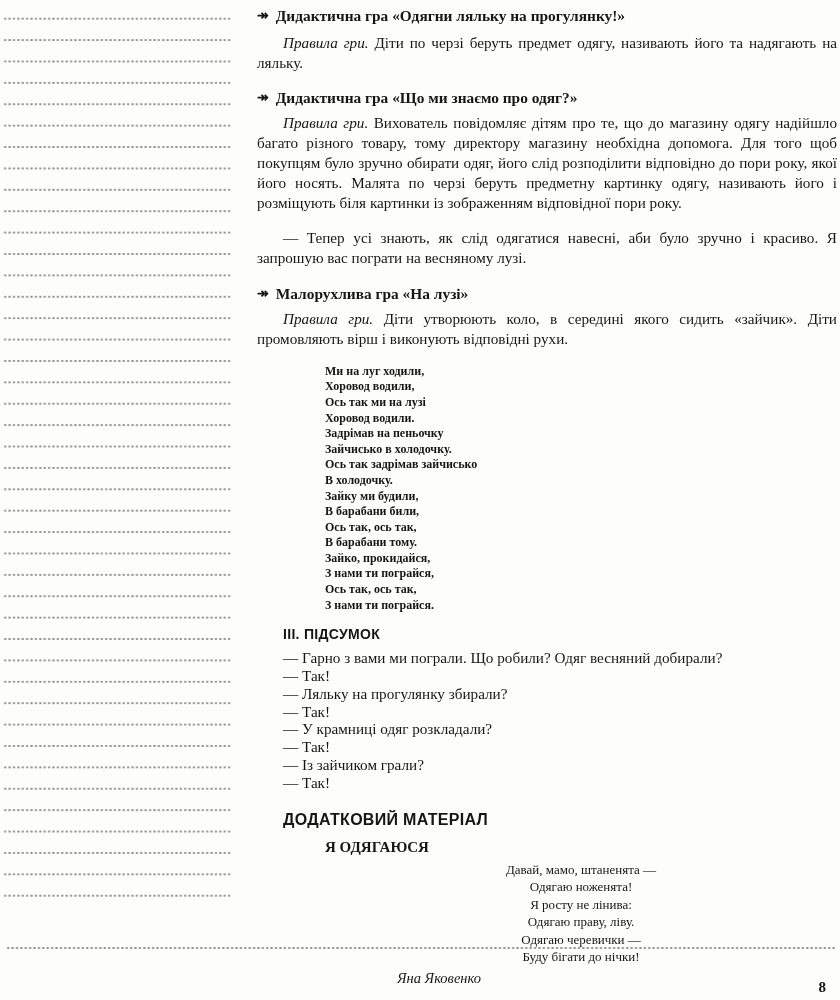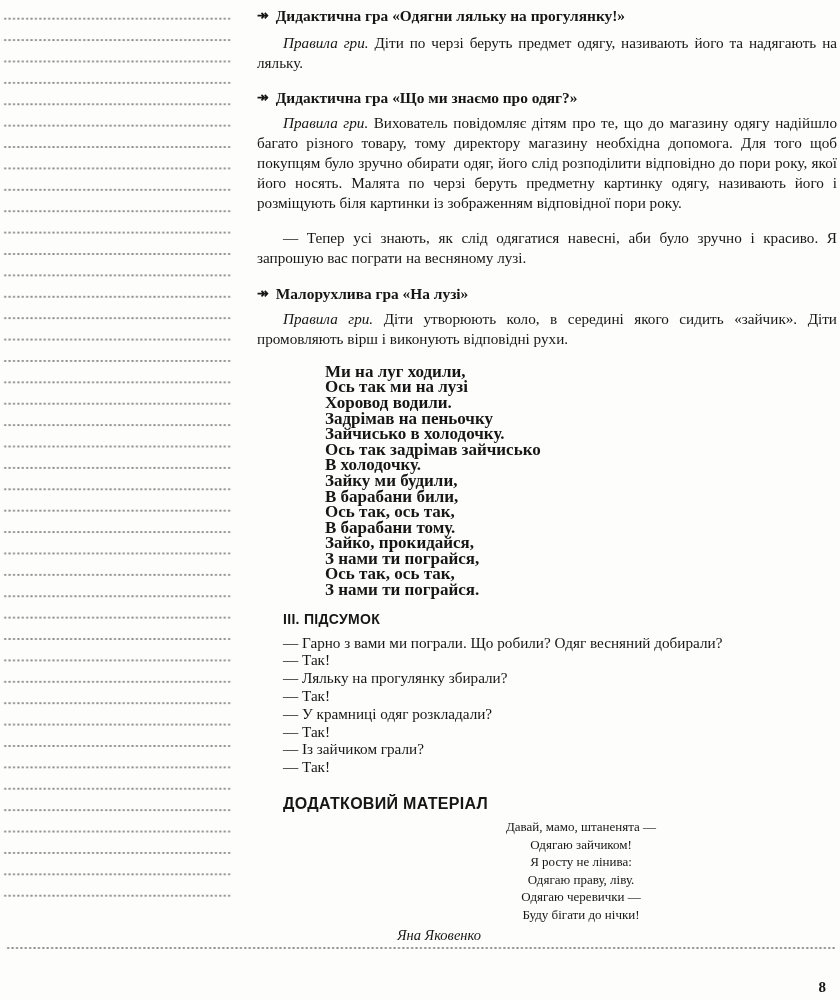--- a/index.html
+++ b/index.html
@@ -22,21 +22,21 @@
   }
 
   .content{
     position:absolute;left:257px;top:0;width:580px;
     font-size:15.2px;line-height:20px;text-align:justify;
   }
   .game-title{font-weight:bold;font-size:15.4px;text-align:left;}
   .marker{display:inline-block;margin-right:7px;font-size:14px;transform:translateY(-1px);}
   .para{text-indent:26px;}
   .rules-label{font-style:italic;}
-  .poem{margin-left:68px;text-align:left;font-weight:bold;font-size:17px;line-height:15.6px;}
+  .poem{margin-left:68px;text-align:left;font-weight:bold;font-size:12px;line-height:15.6px;}
   .section-heading{
     font-family:"Liberation Sans","DejaVu Sans",sans-serif;
     font-weight:bold;font-size:14px;letter-spacing:.3px;
     margin-left:26px;text-align:left;
   }
   .heading-additional{font-size:16px;}
   .summary-lines{text-align:left;}
   .dialogue-line{text-indent:26px;line-height:17.8px;}
   .poem2-title{margin-left:68px;font-weight:bold;font-size:15px;text-align:left;}
   .poem2{margin-left:68px;text-align:center;font-size:13px;line-height:17.5px;}
@@ -73,20 +73,21 @@
 
     <div class="game-title" id="g2-title"><span class="marker">↠</span><span>Дидактична гра «Що ми знаємо про одяг?»</span></div>
     <p class="para" id="g2-rules"><span class="rules-label">Правила гри.</span><span> Вихователь повідомляє дітям про те, що до магазину одягу надійшло багато різного товару, тому директору магазину необхідна допомога. Для того щоб покупцям було зручно обирати одяг, його слід розподілити відповідно до пори року, якої його носять. Малята по черзі беруть предметну картинку одягу, називають його і розміщують біля картинки із зображенням відповідної пори року.</span></p>
     <p class="para" id="g2-dialogue">— Тепер усі знають, як слід одягатися навесні, аби було зручно і красиво. Я запрошую вас пограти на весняному лузі.</p>
 
     <div class="game-title" id="g3-title"><span class="marker">↠</span><span>Малорухлива гра «На лузі»</span></div>
     <p class="para" id="g3-rules"><span class="rules-label">Правила гри.</span><span> Діти утворюють коло, в середині якого сидить «зайчик». Діти промовляють вірш і виконують відповідні рухи.</span></p>
 
     <div class="poem" id="poem1">
       <div>Ми на луг ходили,</div>
+      <div>Хоровод водили,</div>
       <div>Ось так ми на лузі</div>
       <div>Хоровод водили.</div>
       <div>Задрімав на пеньочку</div>
       <div>Зайчисько в холодочку.</div>
       <div>Ось так задрімав зайчисько</div>
       <div>В холодочку.</div>
       <div>Зайку ми будили,</div>
       <div>В барабани били,</div>
       <div>Ось так, ось так,</div>
       <div>В барабани тому.</div>
@@ -104,24 +105,25 @@
       <div class="dialogue-line">— Ляльку на прогулянку збирали?</div>
       <div class="dialogue-line">— Так!</div>
       <div class="dialogue-line">— У крамниці одяг розкладали?</div>
       <div class="dialogue-line">— Так!</div>
       <div class="dialogue-line">— Із зайчиком грали?</div>
       <div class="dialogue-line">— Так!</div>
     </div>
 
     <div class="section-heading heading-additional" id="h-additional">ДОДАТКОВИЙ МАТЕРІАЛ</div>
 
+    <div class="poem2-title" id="poem2-title">Я ОДЯГАЮСЯ</div>
 
     <div class="poem2" id="poem2">
       <div>Давай, мамо, штаненята —</div>
-      <div>Одягаю зайчиком!</div>
+      <div>Одягаю ноженята!</div>
       <div>Я росту не лінива:</div>
       <div>Одягаю праву, ліву.</div>
       <div>Одягаю черевички —</div>
       <div>Буду бігати до нічки!</div>
     </div>
 
     <div class="author" id="author">Яна Яковенко</div>
 
   </div>
 

